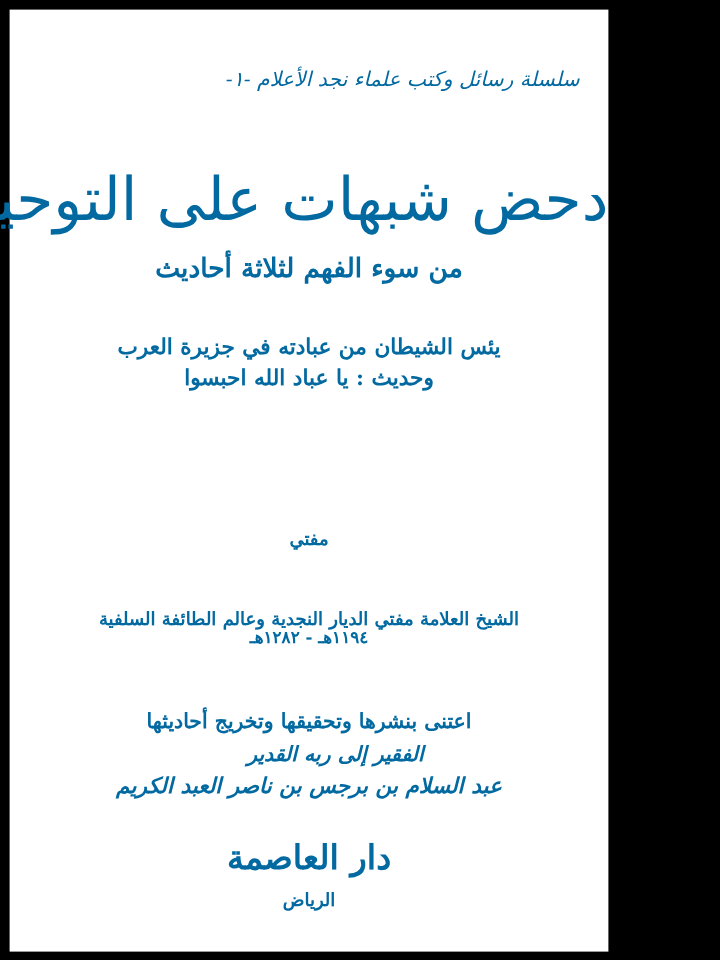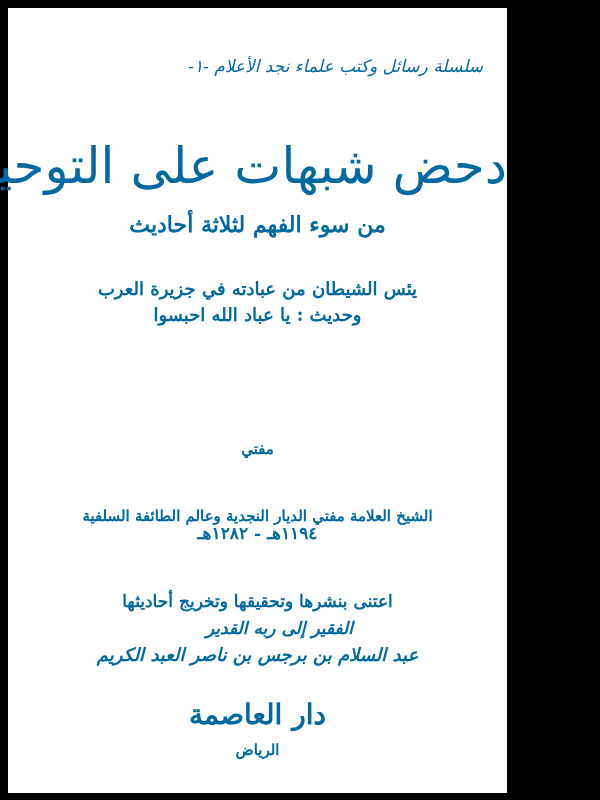--- a/index.html
+++ b/index.html
@@ -14,21 +14,21 @@
   .series { top: 48px; right: 24px; left: auto; text-align: right; font-size: 17px; font-style: italic; }
   .title { top: 128px; font-size: 50px; font-weight: normal; letter-spacing: 1px; line-height: 60px; }
   .subtitle { top: 203px; font-size: 22px; font-weight: bold; }
   .hadith { font-size: 18px; font-weight: bold; }
   .h1 { top: 270px; }
   .h2 { top: 296px; }
   .h3 { top: 322px; }
   .auth-label { top: 432px; font-size: 15px; font-weight: bold; }
   .auth-desc { top: 452px; font-size: 15px; font-weight: bold; margin-top: 47px; }
   .auth-name { top: 480px; font-size: 22px; font-weight: bold; }
-  .auth-years { top: 515px; font-size: 17px; font-weight: bold; direction: rtl; }
+  .auth-years { top: 515px; font-size: 14px; font-weight: bold; direction: rtl; }
   .edit1 { top: 583px; font-size: 17px; font-weight: bold; }
   .edit2 { top: 610px; font-size: 17px; font-weight: bold; font-style: italic; padding-left: 44px; }
   .edit3 { top: 636px; font-size: 18px; font-weight: bold; font-style: italic; }
   .publisher { top: 690px; font-size: 28px; font-weight: bold; }
   .city { top: 733px; font-size: 15px; font-weight: bold; letter-spacing: 2px; }
 </style>
 </head>
 <body>
 
 <div class="page">

